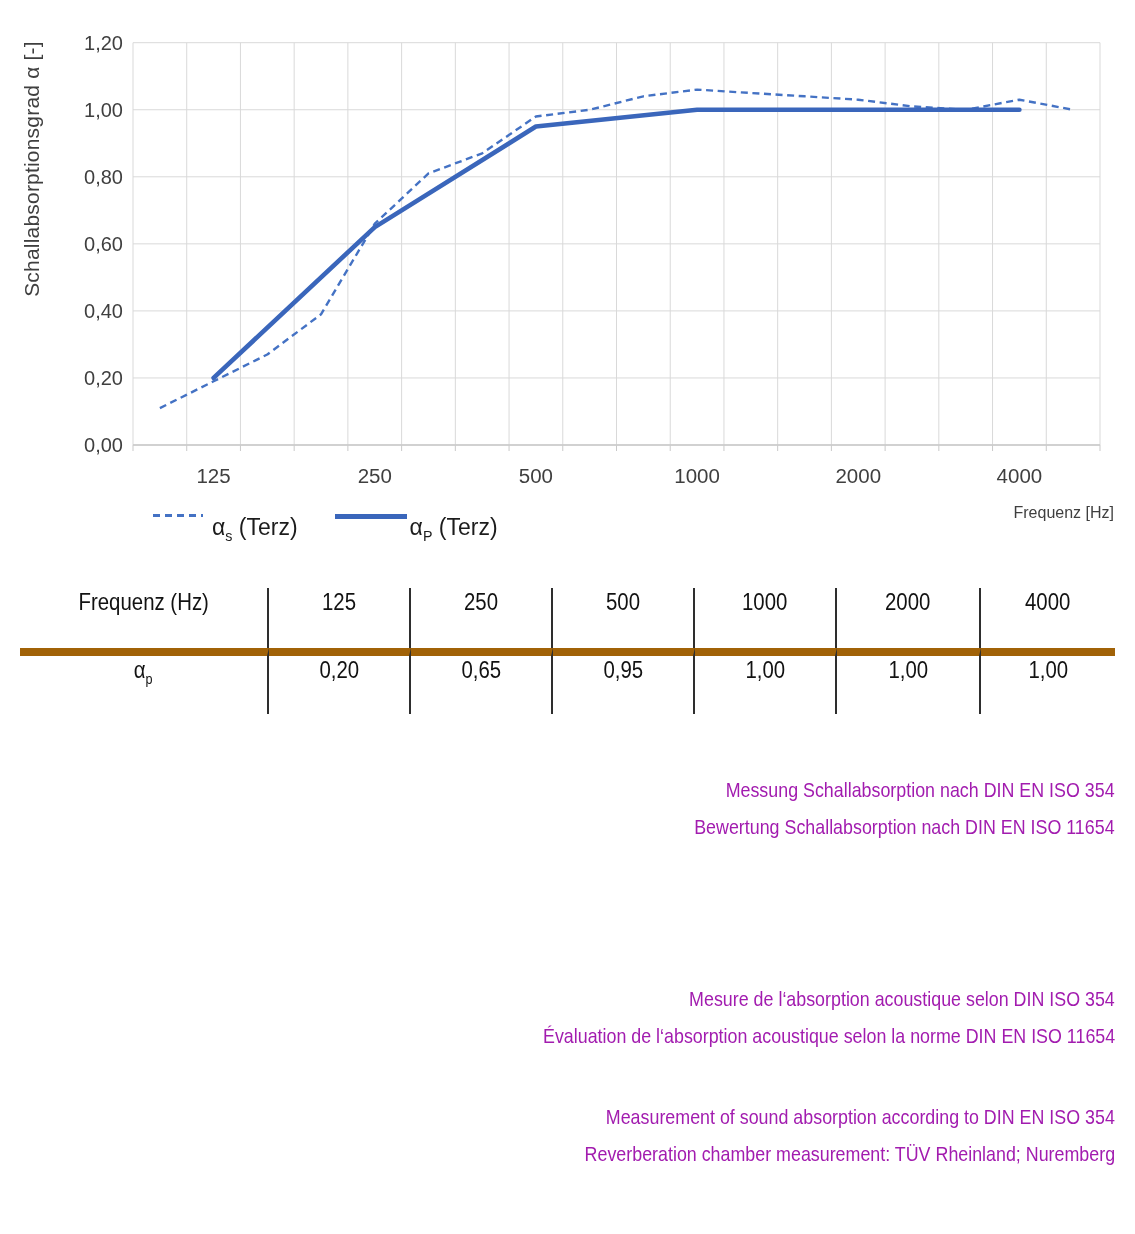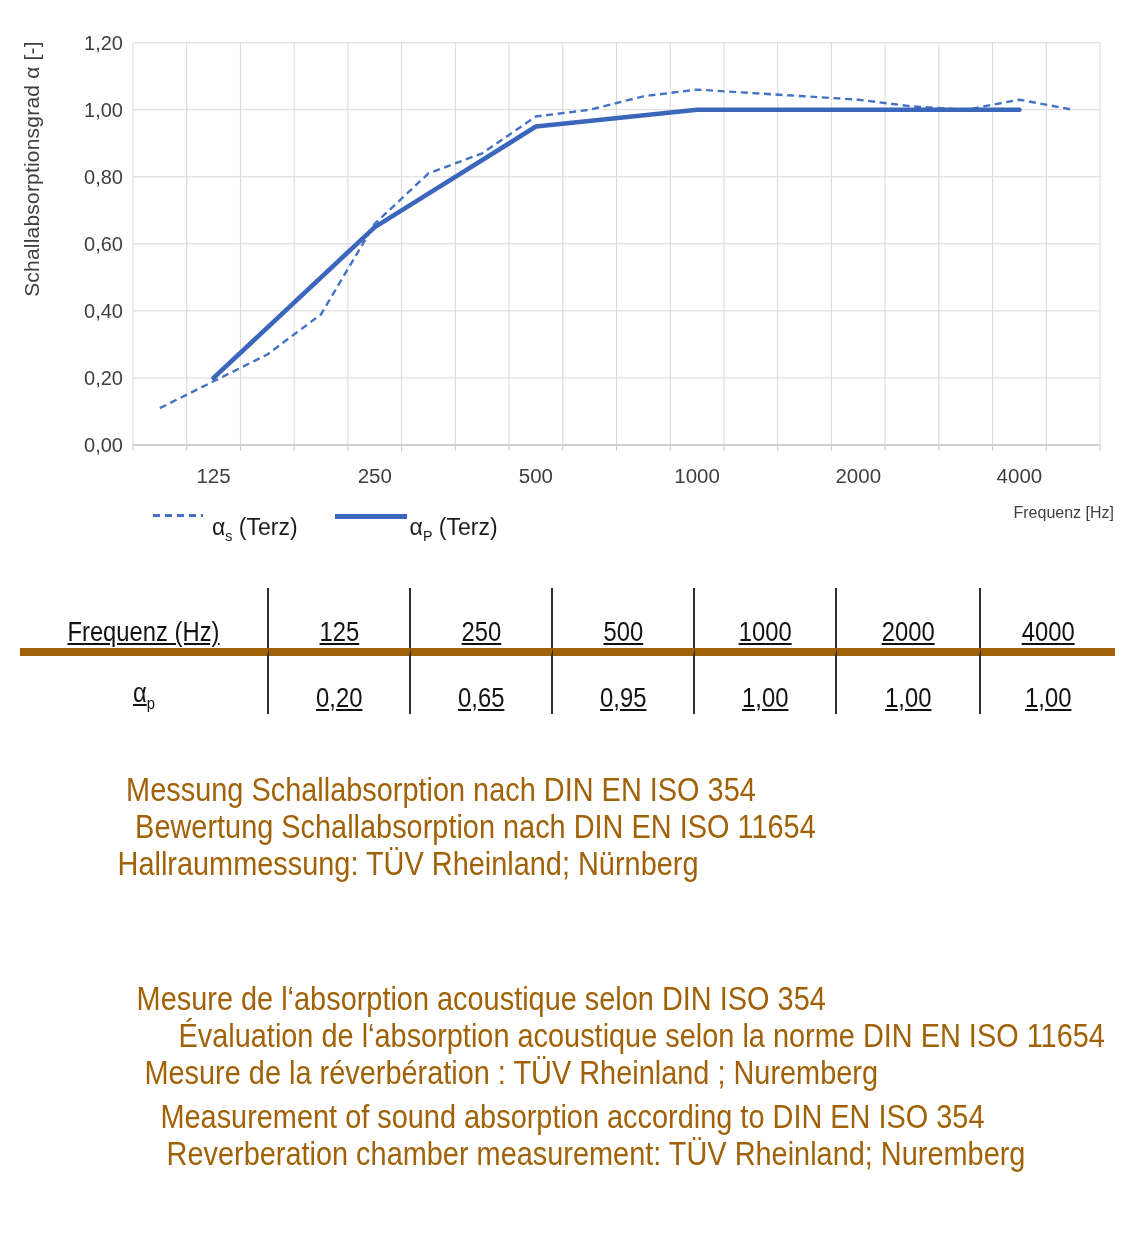--- a/index.html
+++ b/index.html
@@ -31,33 +31,33 @@
     width:72px; height:5px; margin-left:37px; margin-right:3px;
     background:var(--line-blue);
   }
   
   .abs-table {
     position:absolute; left:20px; top:588px; width:1095px;
     display:grid; grid-template-columns:249px 142px 142px 142px 142px 144px 1fr;
     color:#121212;
   }
   .abs-table .cell {
-    height:60px; display:flex; align-items:flex-end; justify-content:center;
-    font-size:28px; border-right:2px solid #2e2e2e;text-decoration:underline;
+    height:60px; display:flex; align-items:flex-start; justify-content:center;
+    font-size:24px; border-right:2px solid #2e2e2e;
   }
   .abs-table .cell.last { border-right:none; }
   .abs-table .cell.r2 { height:58px; border-top:8px solid #a16207; }
   .abs-table sub { font-size:0.62em; }
   
   .cond { display:inline-block; transform:scaleX(0.85); transform-origin:50% 50%; white-space:nowrap; }
   .cond-r { transform-origin:100% 50%; }
   
   .notes {
-    position:absolute; right:20px; width:1100px; 
-    font-size:34px; line-height:37px; color:#a16207;
+    position:absolute; right:20px; width:1100px; text-align:right;
+    font-size:21px; line-height:37px; color:#a21caf;
   }
   .notes-de { top:771px; }
   .notes-fr { top:980px; }
   .notes-en { top:1098px; }
 </style>
 </head>
 <body>
 
 <div class="page">
 
@@ -177,25 +177,23 @@
         <span class="cond">1,00</span>
       </div>
       <div class="cell r2 last">
         <span class="cond">1,00</span>
       </div>
     </div>
 
   <div class="notes notes-de">
     <div><span class="cond cond-r">Messung Schallabsorption nach DIN EN ISO 354</span></div>
     <div><span class="cond cond-r">Bewertung Schallabsorption nach DIN EN ISO 11654</span></div>
-    <div><span class="cond cond-r">Hallraummessung: TÜV Rheinland; Nürnberg</span></div>
   </div>
   <div class="notes notes-fr">
     <div><span class="cond cond-r">Mesure de l‘absorption acoustique selon DIN ISO 354</span></div>
     <div><span class="cond cond-r">Évaluation de l‘absorption acoustique selon la norme DIN EN ISO 11654</span></div>
-    <div><span class="cond cond-r">Mesure de la réverbération : TÜV Rheinland ; Nuremberg</span></div>
   </div>
   <div class="notes notes-en">
     <div><span class="cond cond-r">Measurement of sound absorption according to DIN EN ISO 354</span></div>
     <div><span class="cond cond-r">Reverberation chamber measurement: TÜV Rheinland; Nuremberg</span></div>
   </div>
 
 </div>
 
 </body></html>

